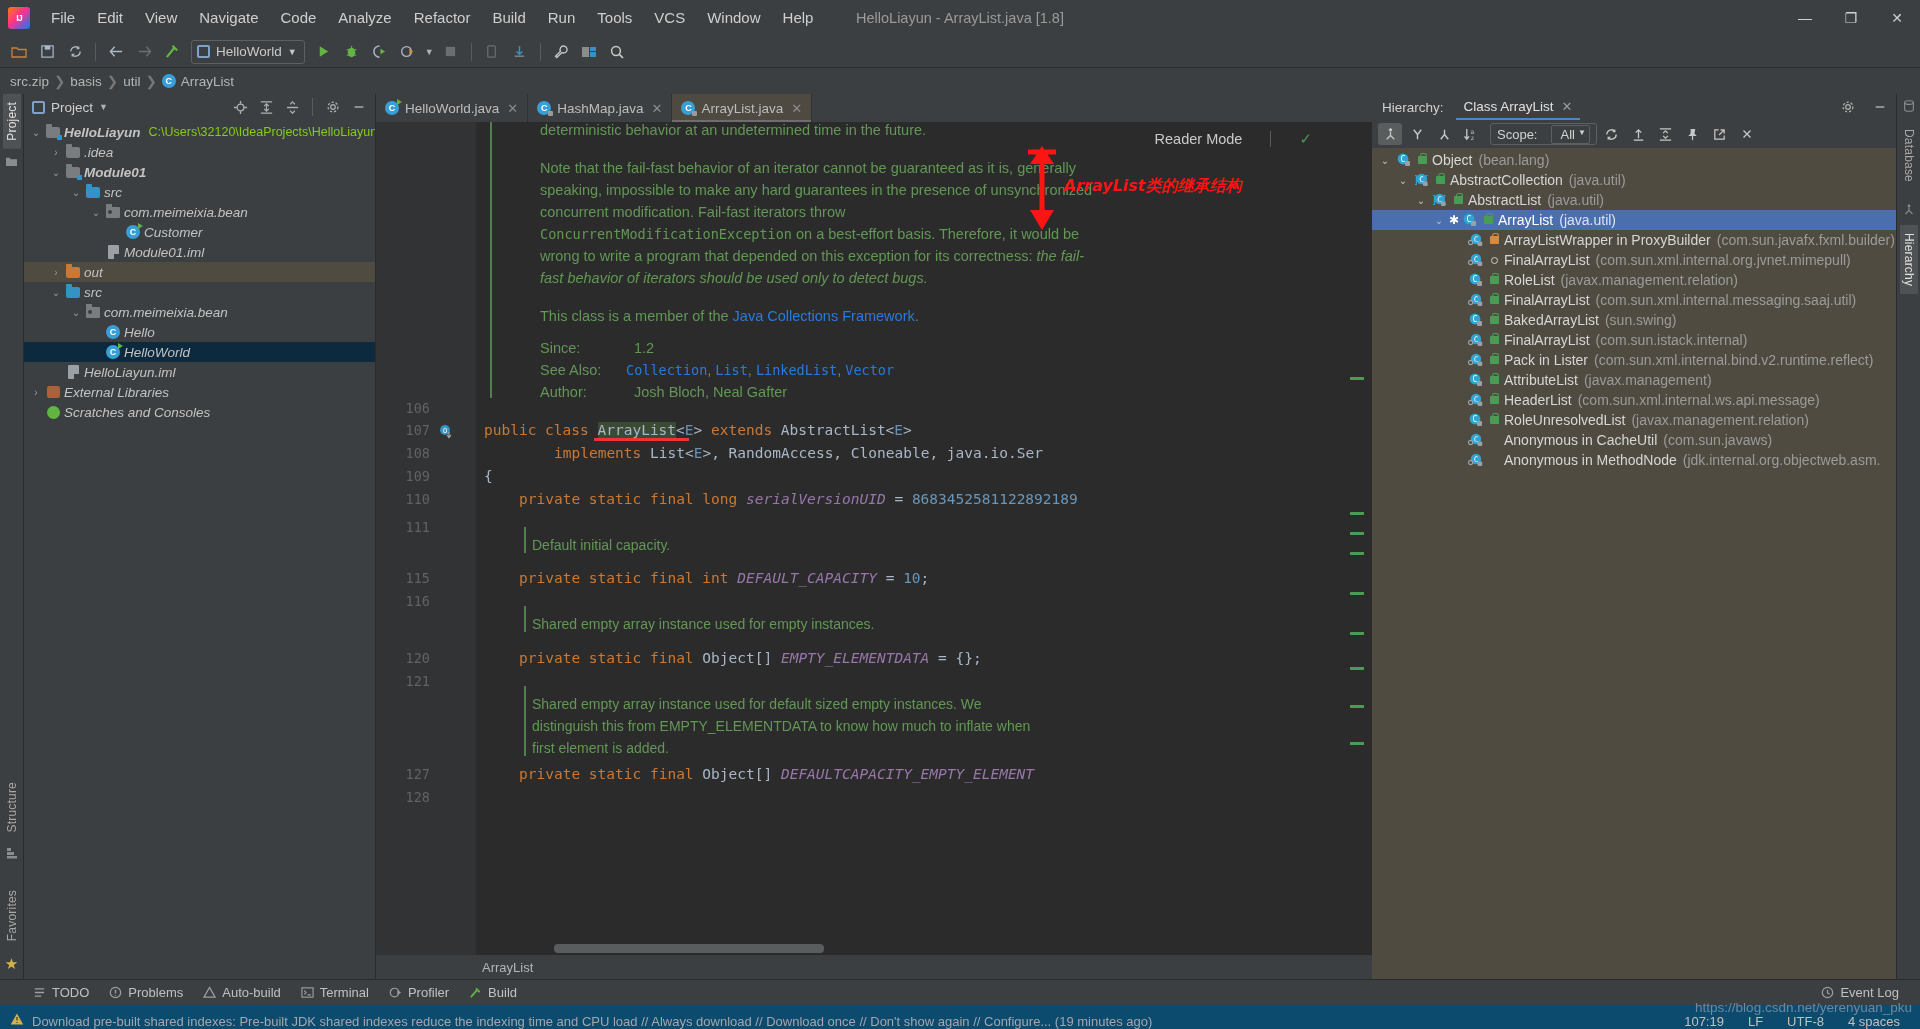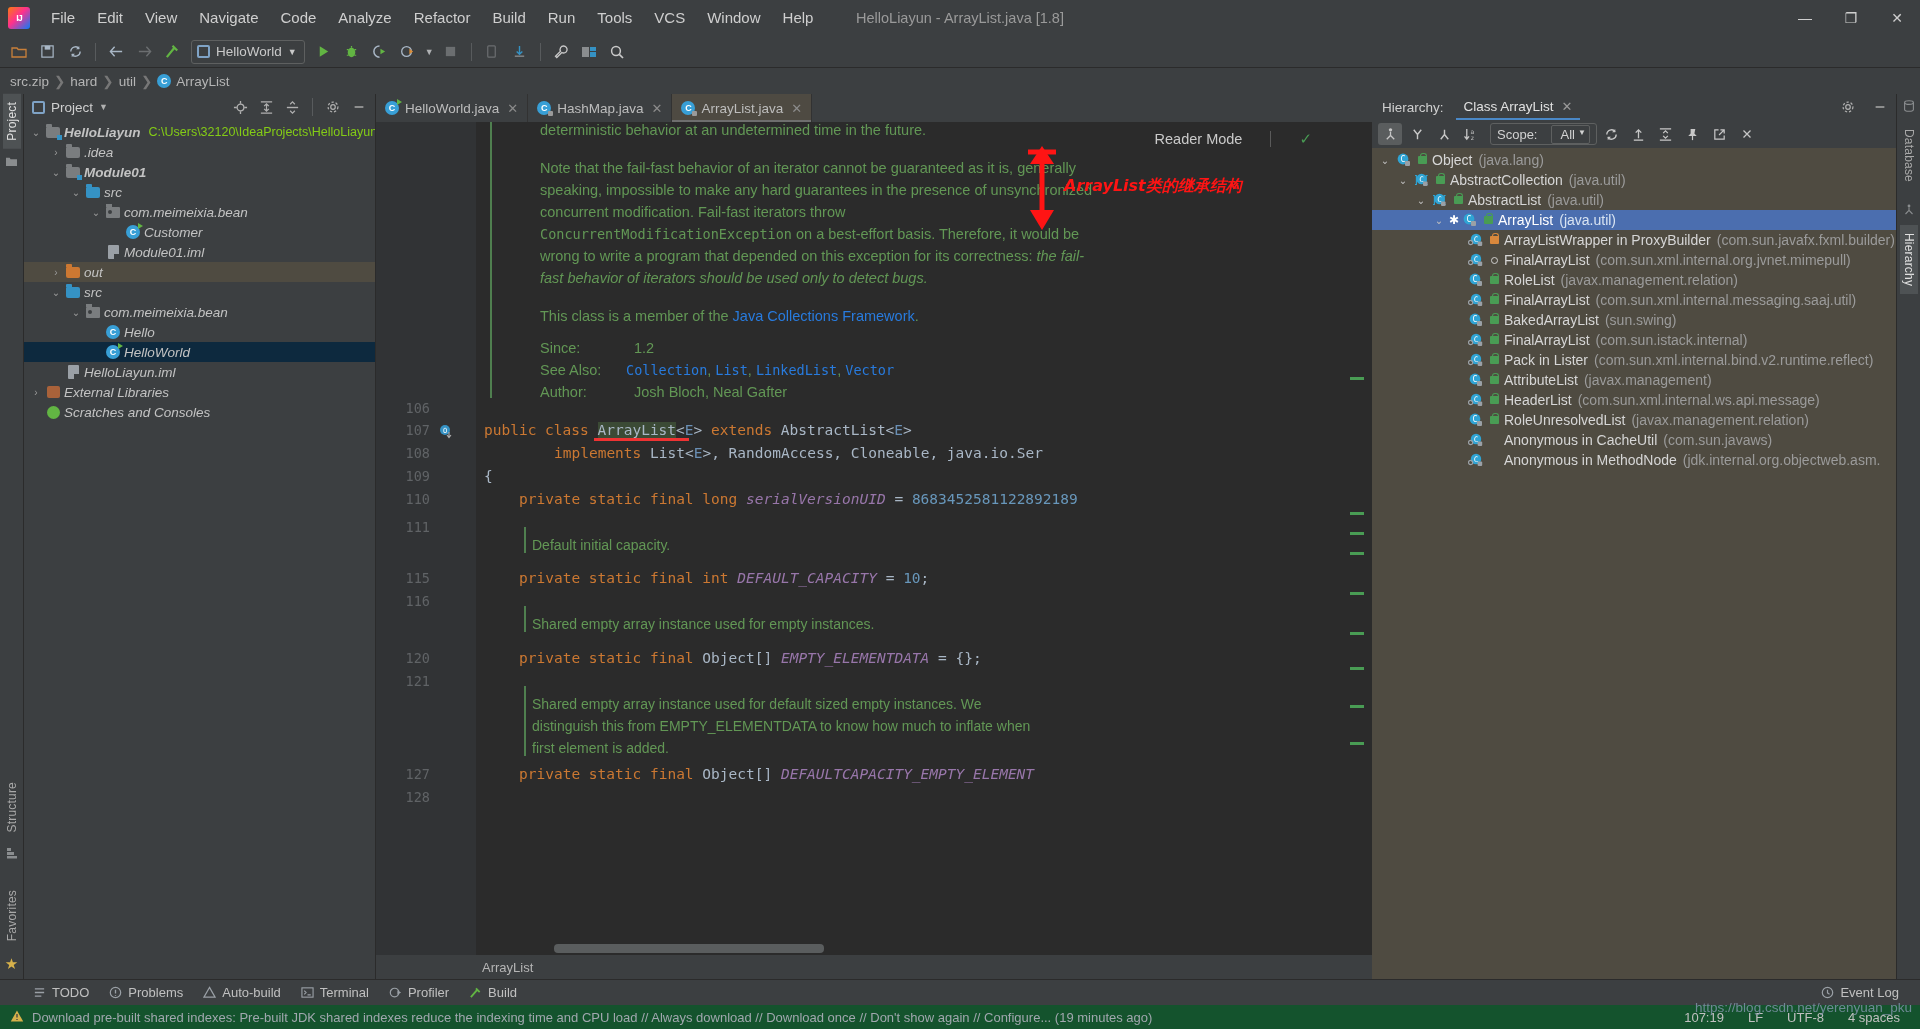--- a/index.html
+++ b/index.html
@@ -228,21 +228,21 @@
 
   
   .toolwins {
     height: 26px; flex:0 0 26px; background:#3c3f41; display:flex; align-items:center;
     gap: 2px; padding-left: 24px; font-size:13px; color:#c0c0c0;
     border-top:1px solid #2b2b2b;
   }
   .tw { display:flex; align-items:center; gap:6px; padding: 3px 9px; border-radius:3px;}
   .toolwins .spacer{flex:1 1 auto;}
   .statusbar {
-    height: 24px; flex:0 0 24px; background:#14532d; display:flex; align-items:center;
+    height: 24px; flex:0 0 24px; background:#0c4a6e; display:flex; align-items:flex-end;
     font-size:13px; color:#c0c0c0; padding-left: 10px; gap:8px; position:relative;
   }
   .statusbar .spacer{flex:1 1 auto;}
   .status-link { color:#a0a7ae; }
   .warn-ico { color:#d6b14b; font-size:13px; }
   .watermark {
     position:absolute; right: 8px; bottom: 14px; color:#7f93a8; font-size:13.5px; opacity:.85;
   }
 </style>
 </head>
@@ -373,21 +373,21 @@
       <svg width="16" height="16" viewBox="0 0 16 16">
           <circle cx="7" cy="7" r="4.4" fill="none" stroke="#c9c9c9" stroke-width="1.5"></circle>
           <path d="M10.3 10.3L14 14" stroke="#c9c9c9" stroke-width="1.7"></path>
         </svg>
     </div>
   </div>
 
   <div class="breadcrumb">
     <span class="bc-item">src.zip</span>
     <span class="bc-sep">❯</span>
-    <span class="bc-item">hard</span>
+    <span class="bc-item">basis</span>
     <span class="bc-sep">❯</span>
     <span class="bc-item">util</span>
     <span class="bc-sep">❯</span>
     <span class="bc-item">
       <span class="cls">C</span>
       <span>ArrayList</span>
     </span>
   </div>
 
   <div class="body">
@@ -756,21 +756,21 @@
               <svg width="16" height="16" viewBox="0 0 16 16">
                 <circle cx="7" cy="7" r="5.4" fill="#2fa4d4"></circle>
                 <text x="7" y="10" font-size="8" text-anchor="middle" fill="#fff" font-family="monospace">C</text>
                 <rect x="9" y="9" width="5" height="5" rx="1" fill="#9aa0a6"></rect>
               </svg>
             </span>
             <span class="hvis">
               <span class="vis-green"></span>
             </span>
             <span class="hname">Object</span>
-            <span class="hpkg">(java.lang)</span>
+            <span class="hpkg">(bean.lang)</span>
           </div>
           <div class="hrow" style="padding-left: 22px;">
             <span class="harr">⌄</span>
             <span class="hico">
               <svg width="17" height="16" viewBox="0 0 17 16">
                 <path d="M1 3.5h1.4v9H1" stroke="#2fa4d4" stroke-width="1.1" fill="none"></path>
                 <circle cx="7.5" cy="7" r="5.2" fill="#2fa4d4"></circle>
                 <text x="7.5" y="10" font-size="7.6" text-anchor="middle" fill="#fff" font-family="monospace">C</text>
                 <path d="M13.6 3.5h-1.4v9h1.4" stroke="#2fa4d4" stroke-width="1.1" fill="none"></path>
                 <rect x="9" y="9.5" width="4.6" height="4.6" rx="1" fill="#9aa0a6"></rect>

